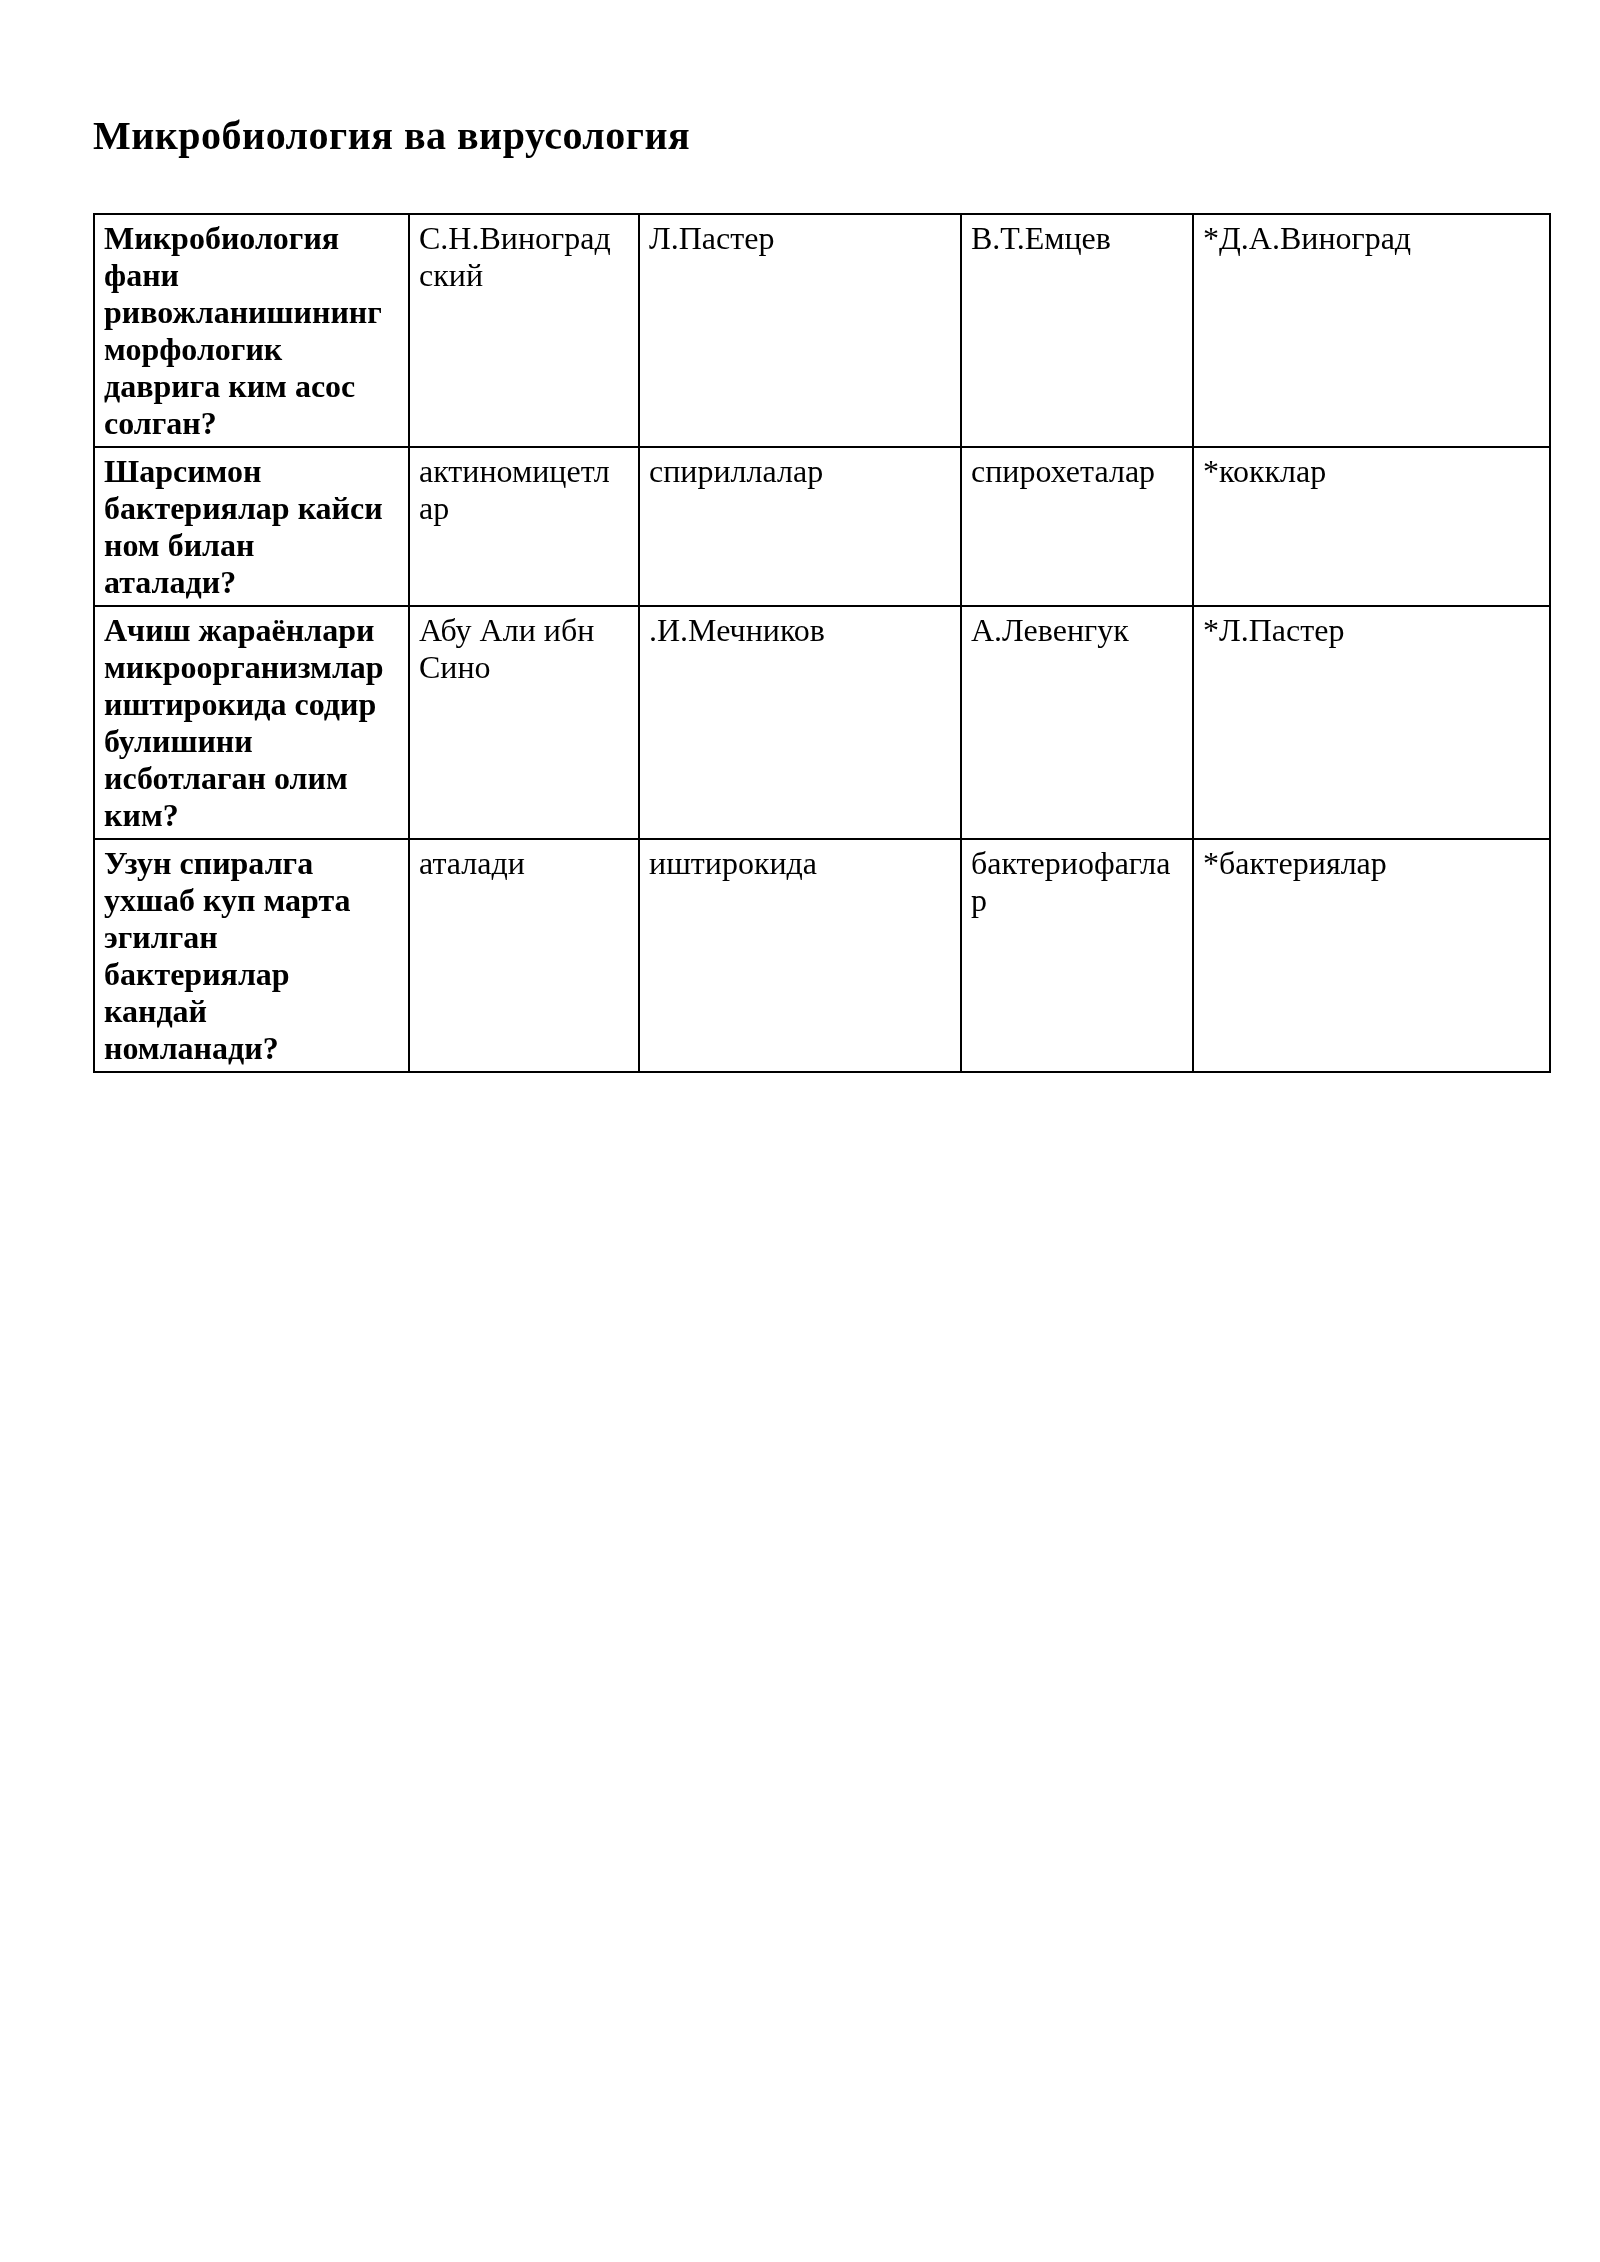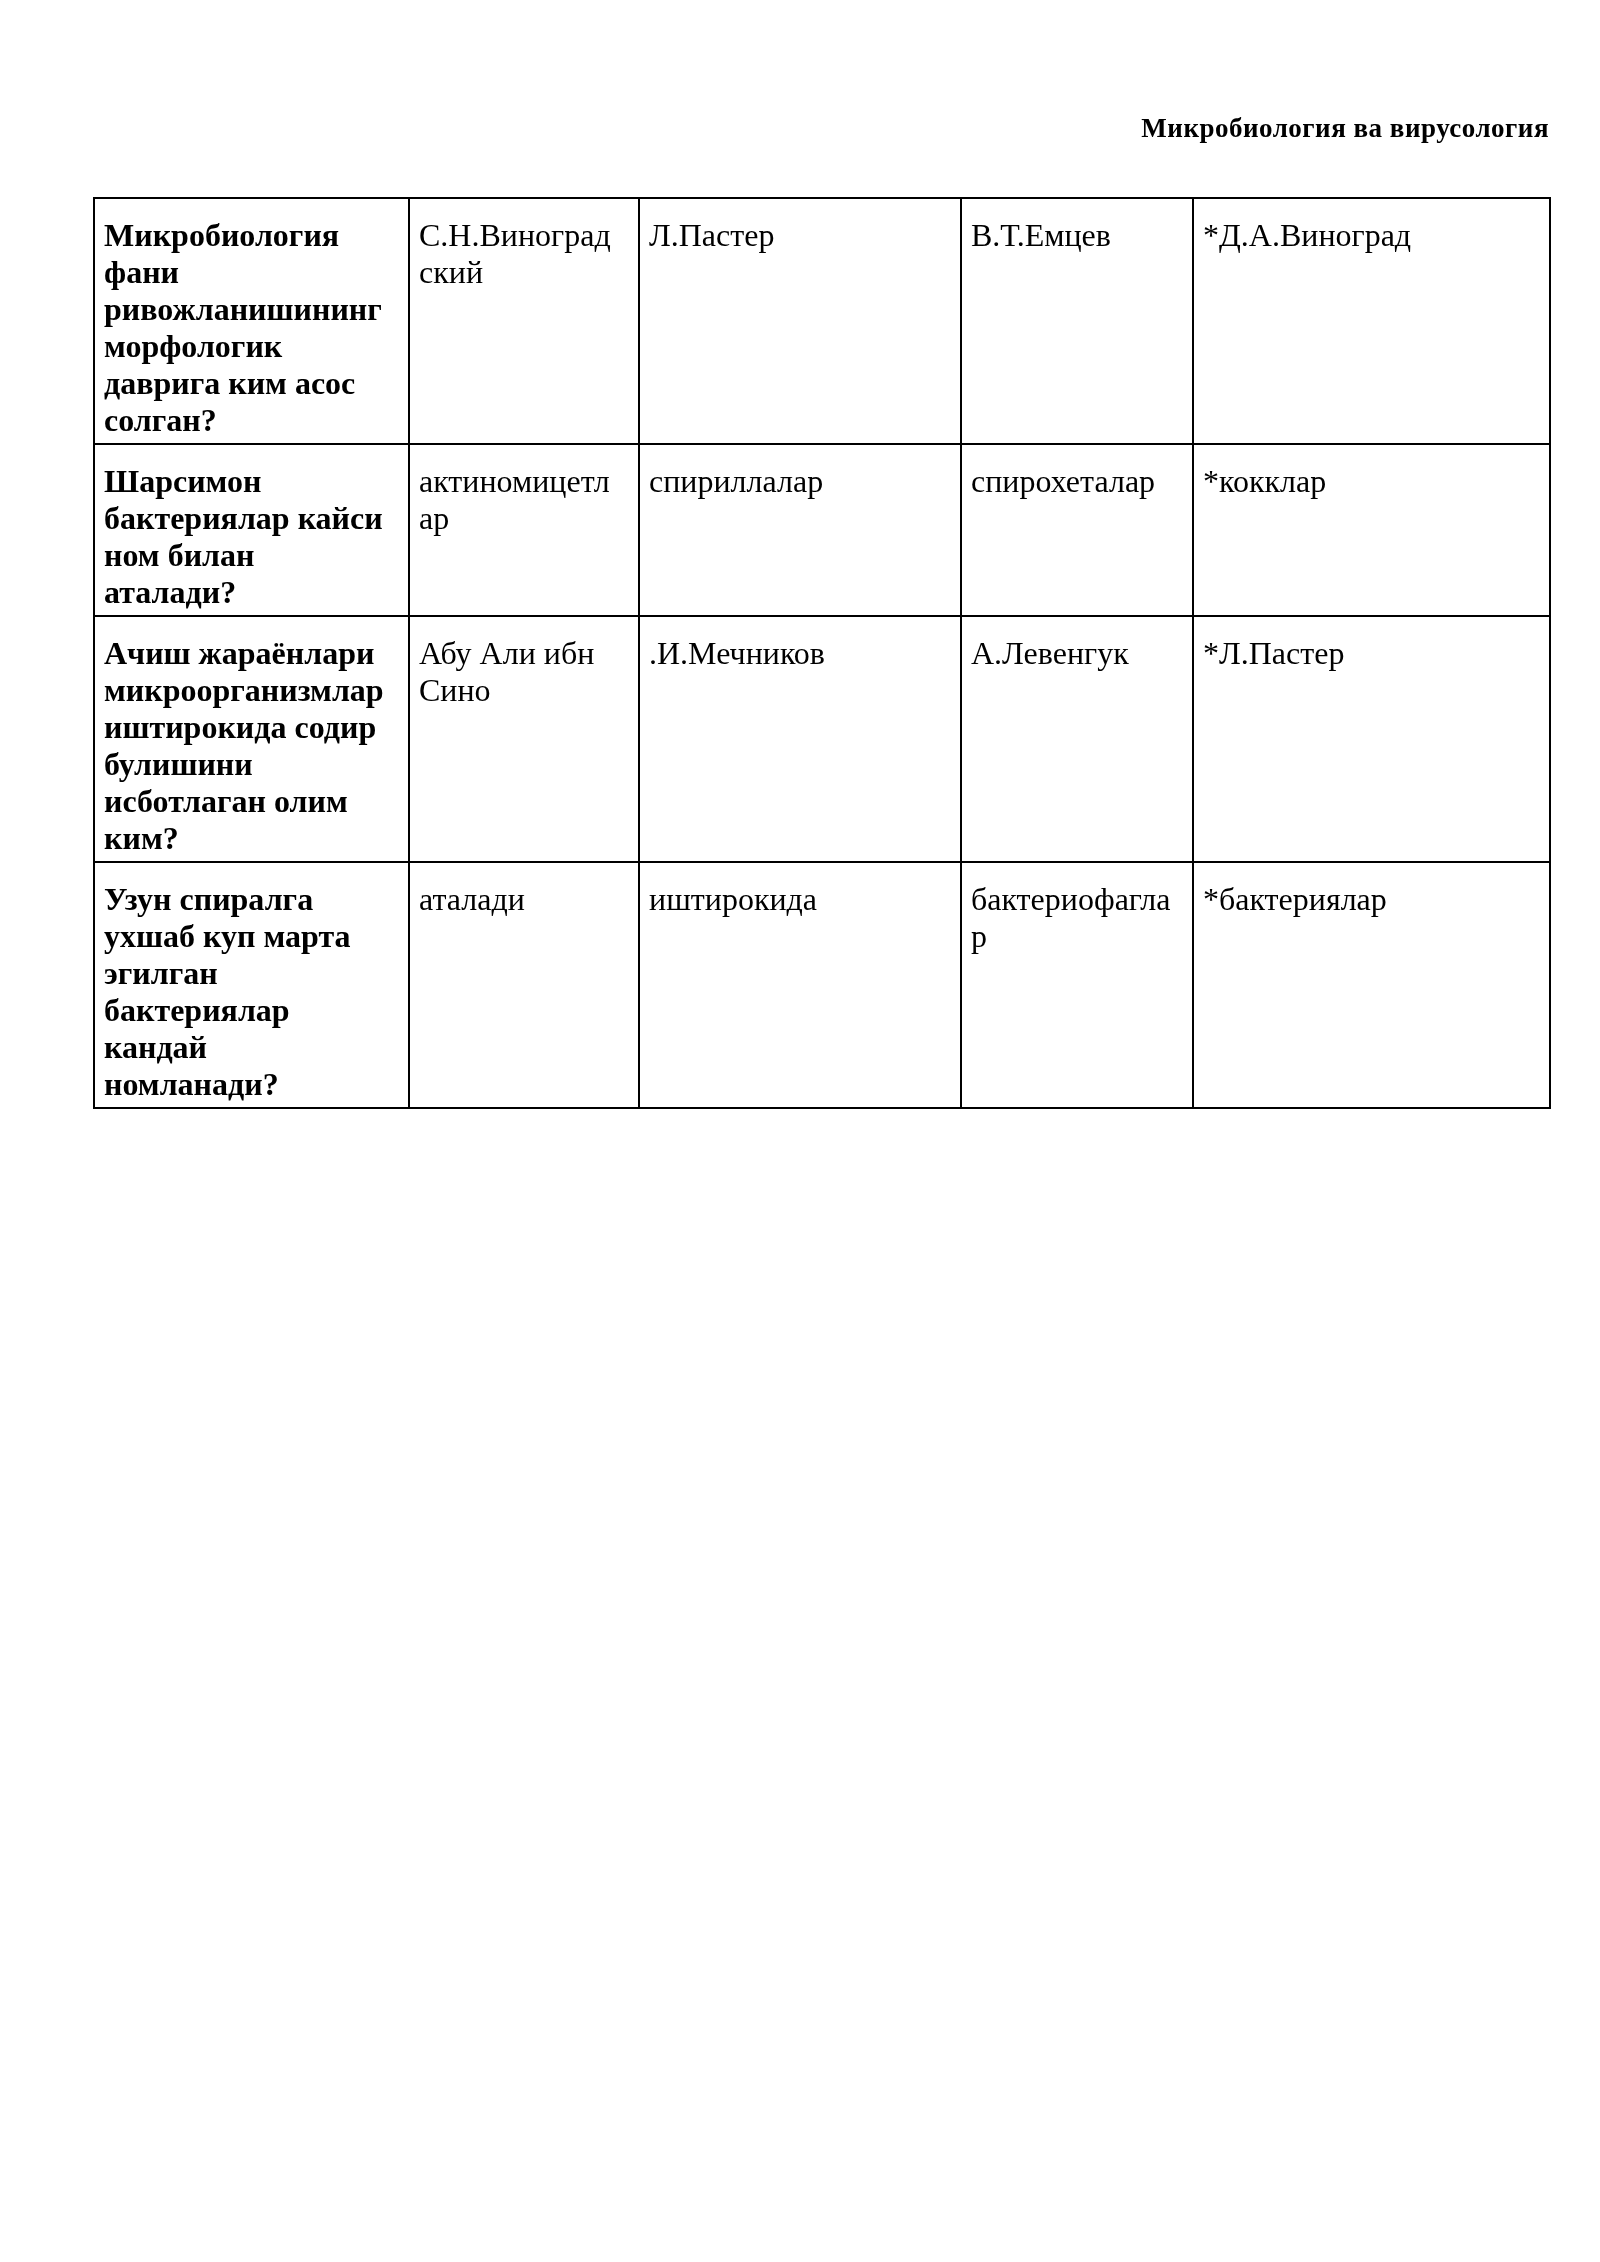--- a/index.html
+++ b/index.html
@@ -15,36 +15,36 @@
     overflow: hidden;
   }
   .page {
     box-sizing: border-box;
     width: 1600px;
     height: 2262px;
     padding: 112px 51px 0 93px;
   }
   .doc-title {
     width: 1456px;
-    text-align: right;
-    font-size: 27px;
+    text-align: left;
+    font-size: 40px;
     line-height: 1.2;
     font-weight: bold;
     margin: 0 0 53px 0;
     letter-spacing: 0.5px;
   }
   table.quiz {
     width: 1456px;
     border-collapse: collapse;
     table-layout: fixed;
   }
   table.quiz td {
     border: 2px solid #000000;
     vertical-align: top;
-    padding: 18px 9px 4px 9px;
+    padding: 5px 9px 4px 9px;
     font-size: 32px;
     line-height: 37px;
     white-space: pre-line;
     overflow-wrap: break-word;
   }
   table.quiz td.q {
     font-weight: bold;
   }
   col.c1 { width: 315px; }
   col.c2 { width: 230px; }

